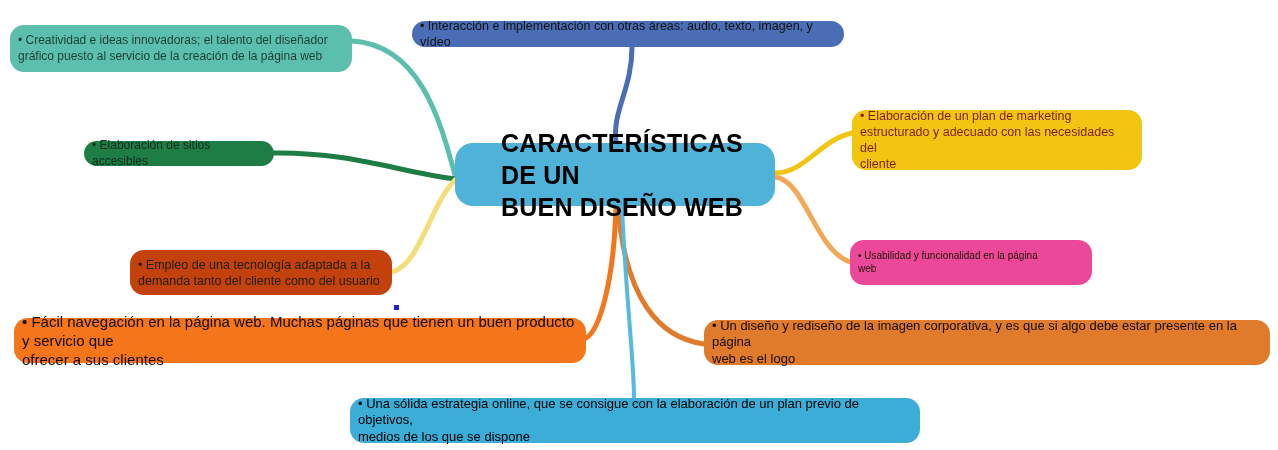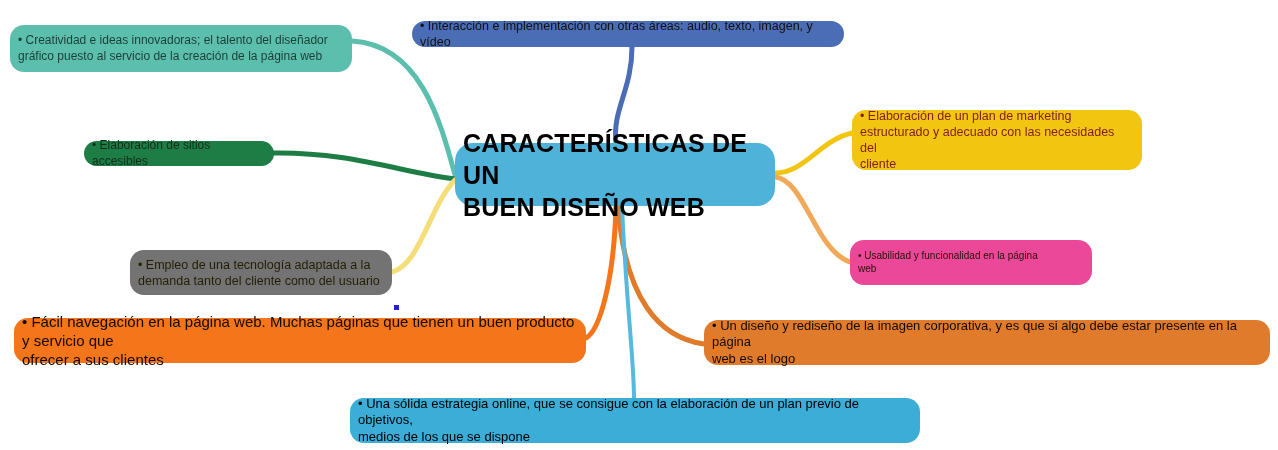--- a/index.html
+++ b/index.html
@@ -36,20 +36,21 @@
     display: block;
     width: 100%;
     padding: 0 8px;
     box-sizing: border-box;
     white-space: pre-line;
   }
   #center-node {
     border-radius: 18px;
     font-weight: bold;
     letter-spacing: 0.2px;
+    padding-left: 38px;
   }
   .pill {
     border-radius: 22px;
   }
   .artifact-dot {
     position: absolute;
     width: 5px;
     height: 5px;
     background: #2222cc;
   }
@@ -89,21 +90,21 @@
       </div>
       <div class="node" style="left: 852px; top: 110px; width: 290px; height: 60px; background: rgb(242, 197, 17); color: #7f1d1d; font-size: 12.5px;">
         <span class="node-text">• Elaboración de un plan de marketing
 estructurado y adecuado con las necesidades del
 cliente</span>
       </div>
       <div class="node" style="left: 850px; top: 240px; width: 242px; height: 45px; background: #ec4899; color: rgb(36, 20, 4); font-size: 10px;">
         <span class="node-text">• Usabilidad y funcionalidad en la página
 web</span>
       </div>
-      <div class="node" style="left: 130px; top: 250px; width: 262px; height: 45px; background: #737373; color: rgb(35, 30, 6); font-size: 12.5px;">
+      <div class="node" style="left: 130px; top: 250px; width: 262px; height: 45px; background: #c2410c; color: rgb(35, 30, 6); font-size: 12.5px;">
         <span class="node-text">• Empleo de una tecnología adaptada a la
 demanda tanto del cliente como del usuario</span>
       </div>
       <div class="node" style="left: 14px; top: 318px; width: 572px; height: 45px; background: rgb(244, 117, 26); color: rgb(20, 10, 2); font-size: 15px;">
         <span class="node-text">• Fácil navegación en la página web. Muchas páginas que tienen un buen producto y servicio que
 ofrecer a sus clientes</span>
       </div>
       <div class="node" style="left: 704px; top: 320px; width: 566px; height: 45px; background: rgb(224, 123, 43); color: rgb(22, 12, 3); font-size: 13px;">
         <span class="node-text">• Un diseño y rediseño de la imagen corporativa, y es que si algo debe estar presente en la página
 web es el logo</span>

